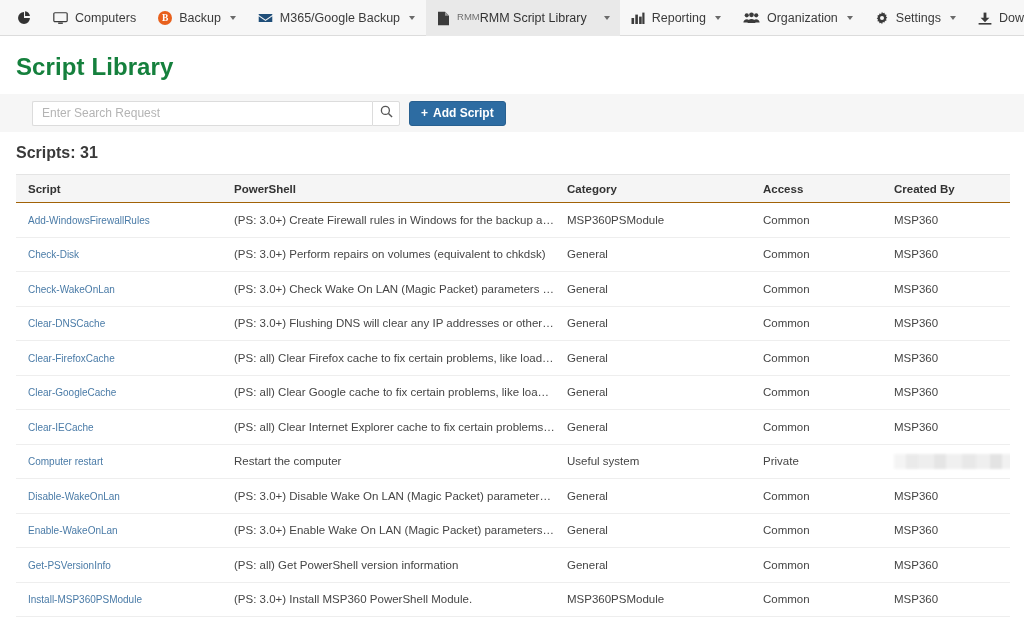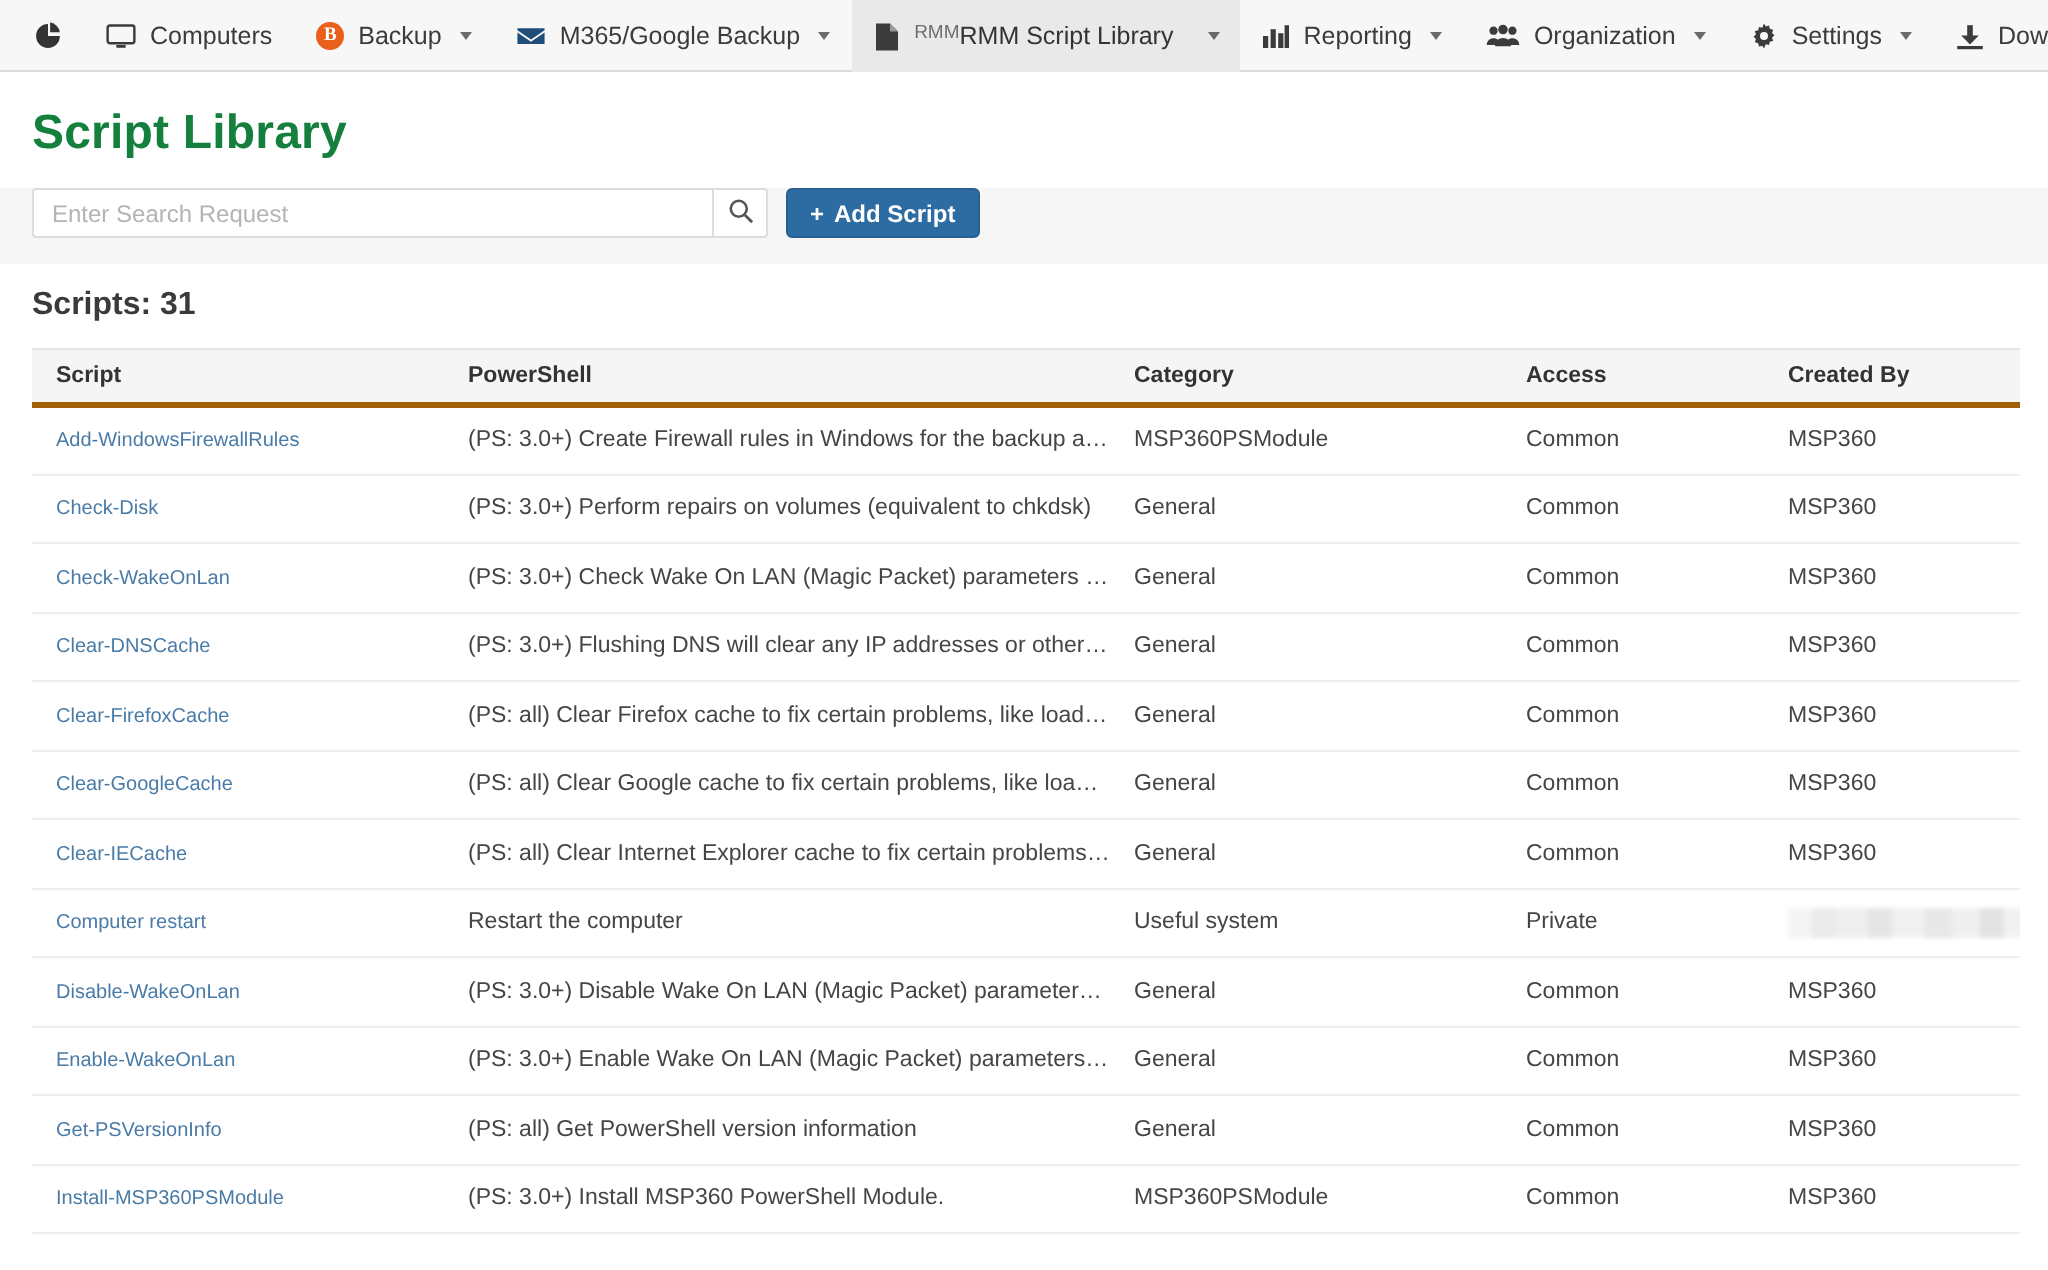--- a/index.html
+++ b/index.html
@@ -74,21 +74,22 @@
     color: #15803d;
     margin: 17px 0 0 16px;
     letter-spacing: .1px;
   }
 
   #searchbar-band {
     margin-top: 13px;
     background: #f6f6f6;
     height: 38px;
     display: flex;
-    padding-left: 16px;
+    align-items: center;
+    padding-left: 32px;
     gap: 9px;
   }
   .search-group { display: flex; height: 25px; }
   #search-input {
     width: 340px;
     height: 25px;
     border: 1px solid #dcdcdc;
     border-right: none;
     border-radius: 2px 0 0 2px;
     background: #fff;
@@ -132,21 +133,21 @@
   
   #scripts-table {
     width: 994px;
     margin: 12px 0 0 16px;
     border-collapse: collapse;
     table-layout: fixed;
   }
   #scripts-table th {
     background: #f5f5f5;
     border-top: 1px solid #e4e4e4;
-    border-bottom: 3px solid #a16207;
+    border-bottom: 1px solid #a16207;
     text-align: left;
     font-size: 11.5px;
     font-weight: bold;
     color: #333;
     height: 28px;
     padding: 0 0 0 12px;
   }
   #scripts-table td {
     border-bottom: 1px solid #eeeeee;
     height: 34.5px;

